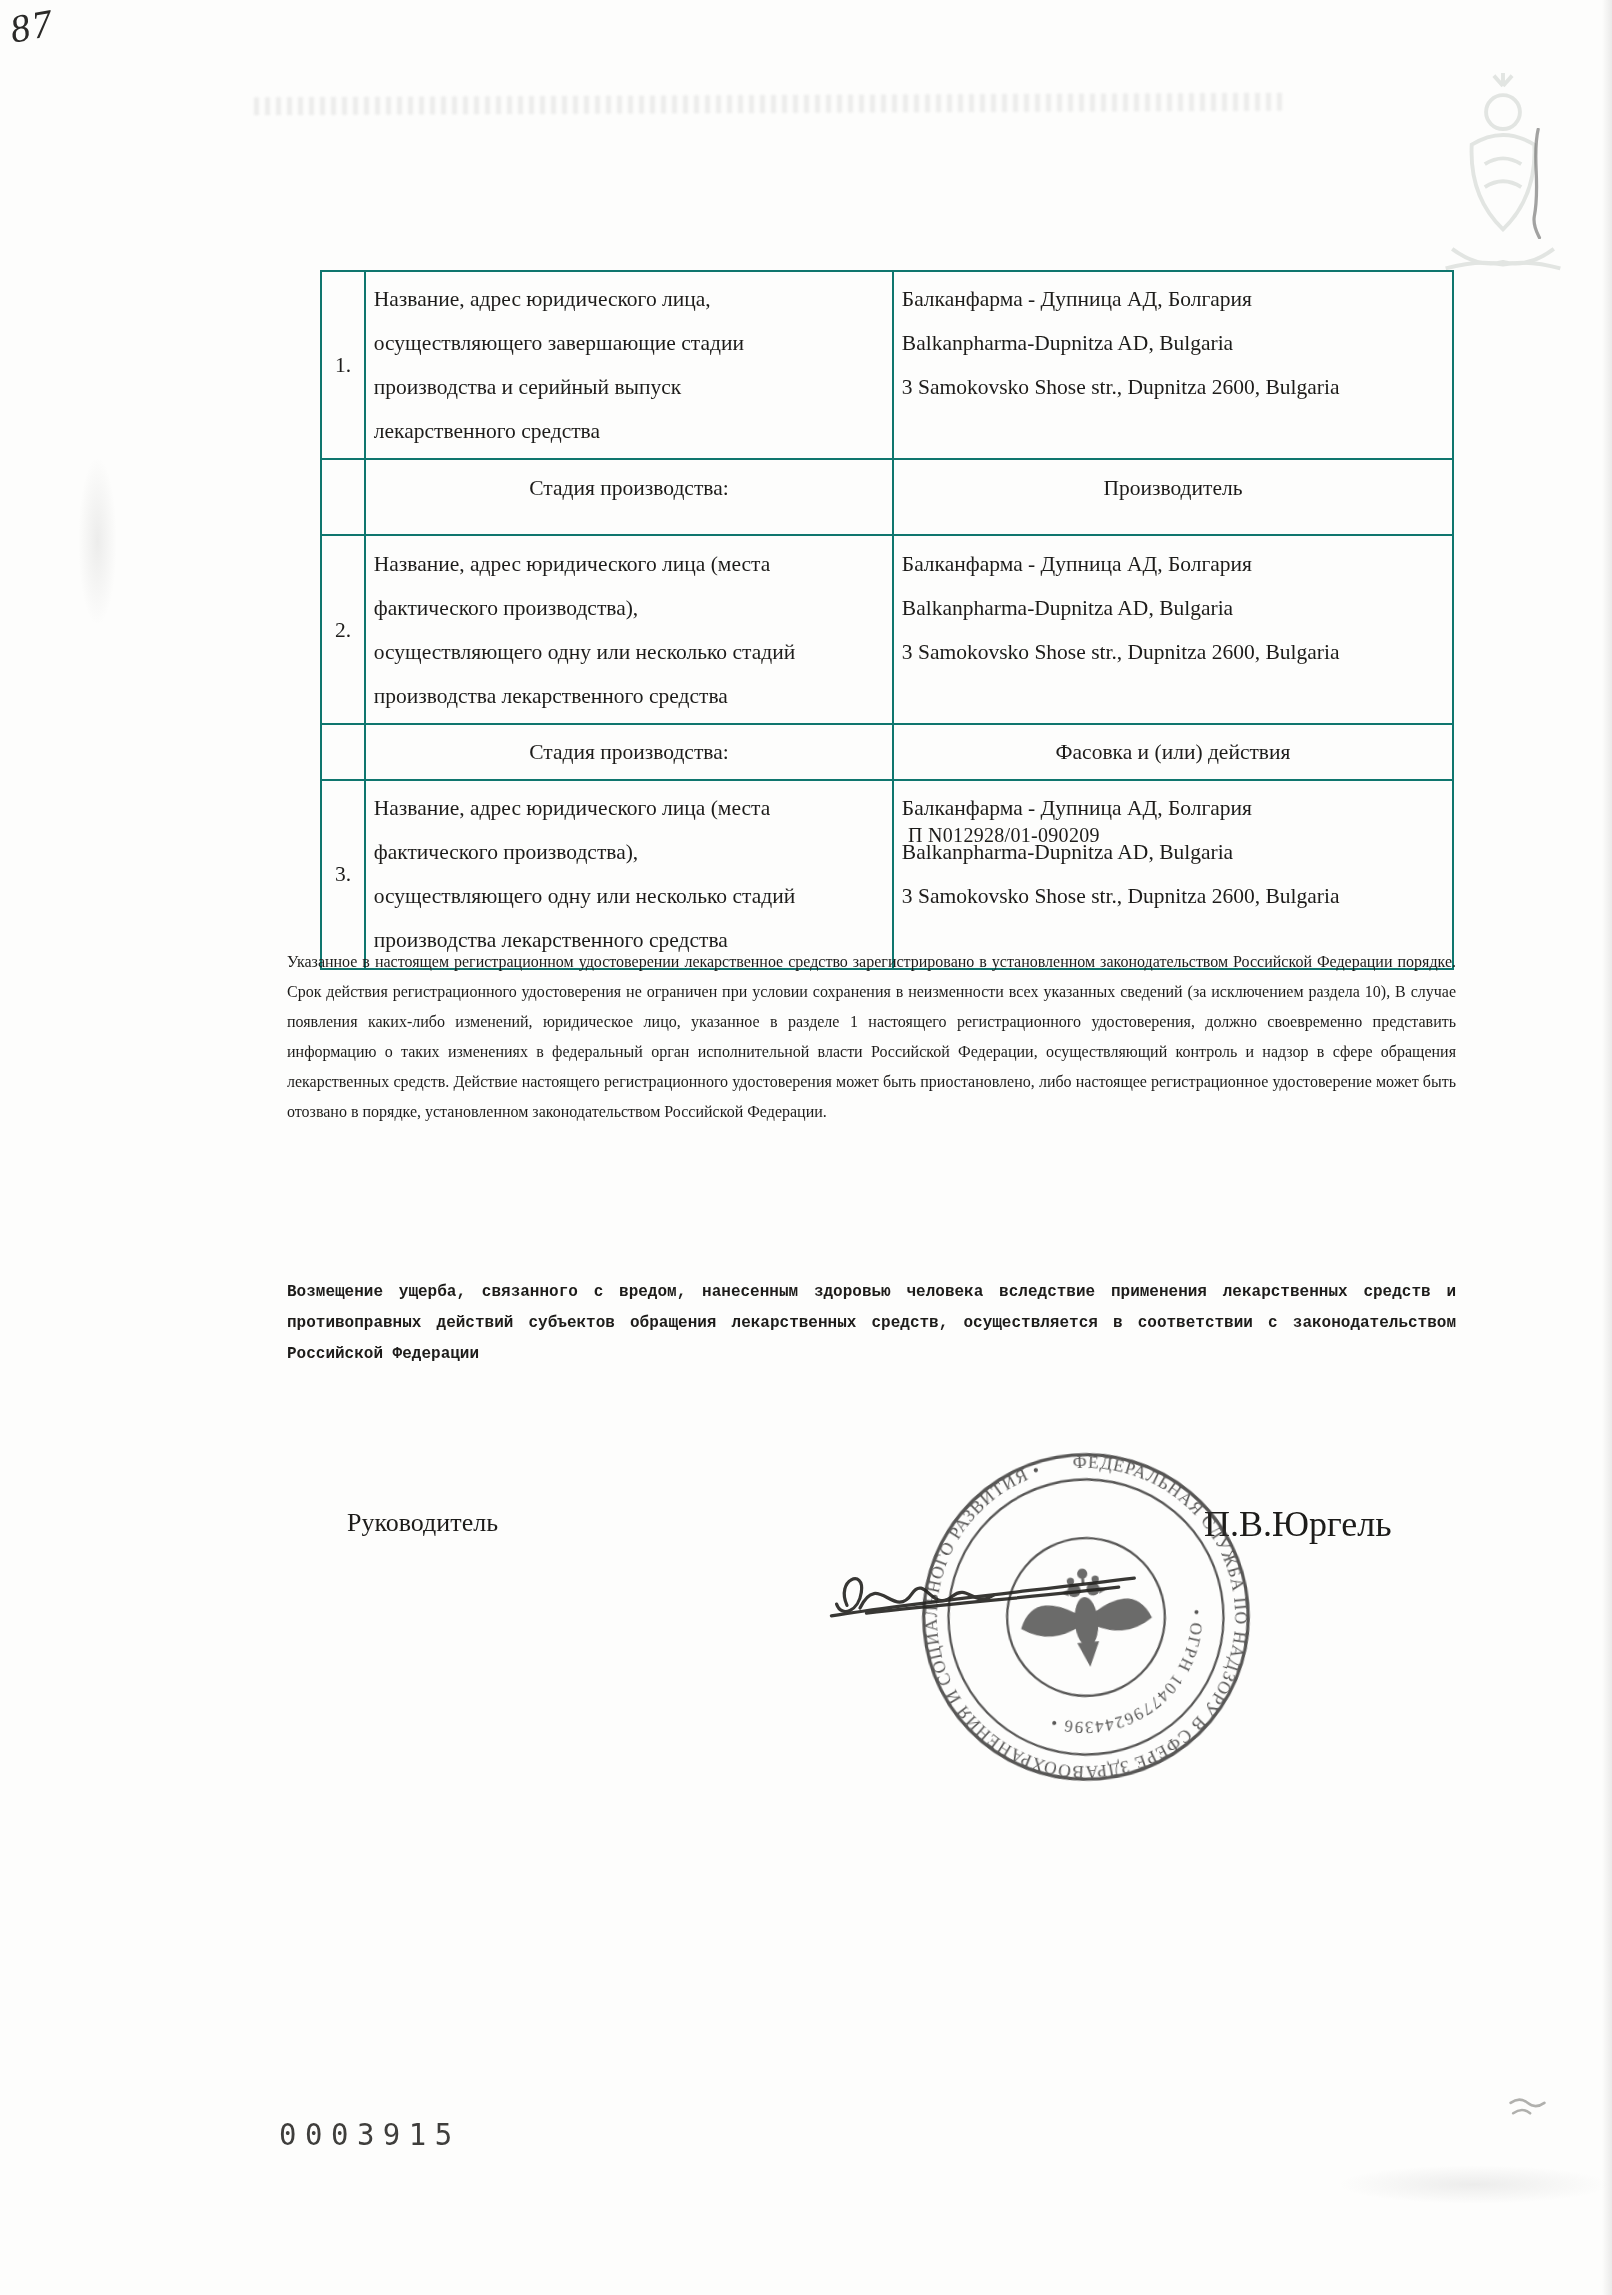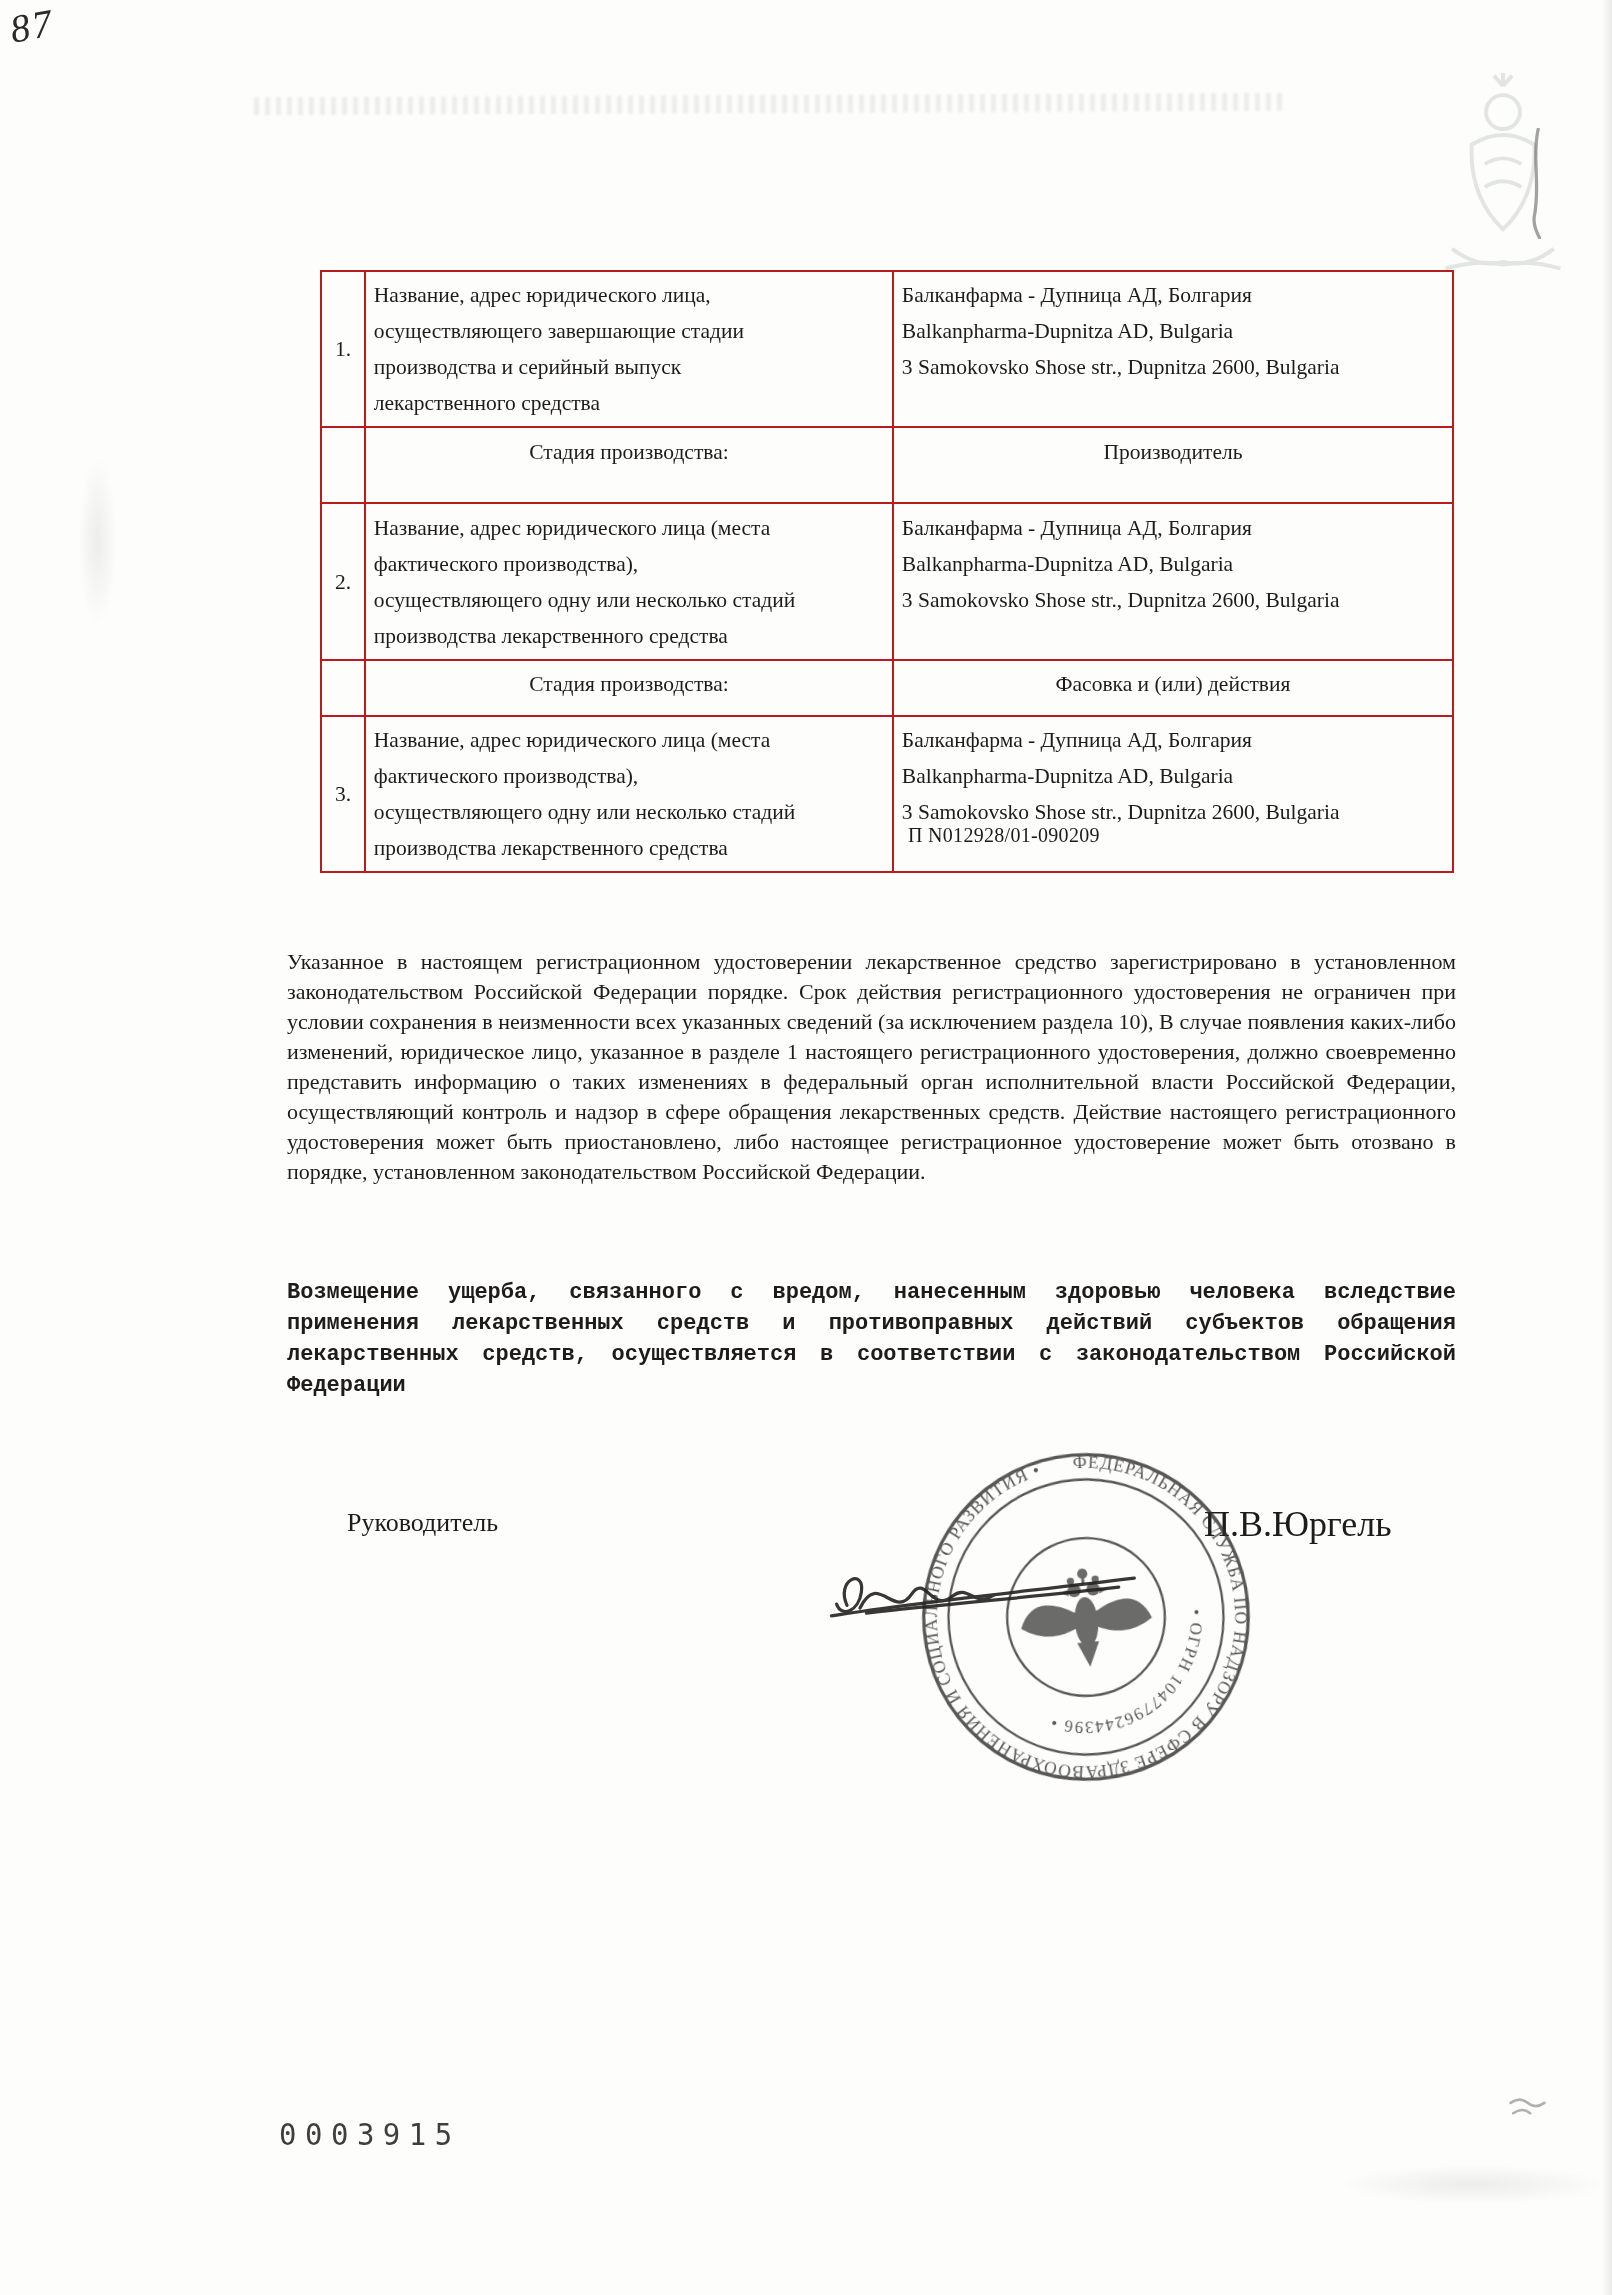--- a/index.html
+++ b/index.html
@@ -28,37 +28,37 @@
   .hw-mark {
     position:absolute; left:10.4px; top:2.6px; font-size:39px; font-style:italic;
     transform:rotate(-10deg); color:#2b2a28; letter-spacing:2.6px;
   }
 
   table.manu {
     position:absolute; left:320px; top:270px; width:1132px;
     border-collapse:collapse; table-layout:fixed;
   }
   table.manu td {
-    border:2px solid #b91c1c; vertical-align:top;
-    padding:5.2px 7.8px; font-size:21.5px; line-height:36px; white-space:pre-line;
+    border:2px solid #0f766e; vertical-align:top;
+    padding:5.2px 7.8px; font-size:21.5px; line-height:44px; white-space:pre-line;
   }
   table.manu td.num { text-align:center; padding-left:1.3px; padding-right:1.3px; vertical-align:middle; font-size:21.5px; }
   table.manu tr.stage td { height:76px;text-align:center; }
   table.manu tr.stage2 td { height:56px; }
 
   .sec10-heading {
     position:absolute; left:307px; top:816px; width:496px;
     font-size:24px; font-weight:bold; line-height:33px; white-space:pre-line;
     letter-spacing:0.2px;
   }
   .regnum { position:absolute; left:908px; top:824px; font-size:20px; letter-spacing:0.3px; }
 
   .para {
     position:absolute; left:287px; width:1169px;
-    font-size:22px; line-height:30px; text-align:justify;
+    font-size:16px; line-height:30px; text-align:justify;
   }
   .para1 { top:947px; }
   .para2 { top:1277px; font-weight:bold; line-height:31px;font-family:Liberation Mono, monospace; }
 
   .sig-title { position:absolute; left:299px; top:1508px; font-size:26px;margin-left:48px; }
   .sig-name  { position:absolute; left:1204px; top:1503px; font-size:36px; font-weight:normal; }
 
   .stamp {
     position:absolute; left:912px; top:1443px; width:348px; height:348px;
     transform:rotate(-5deg); opacity:.8; filter:blur(0.3px);

